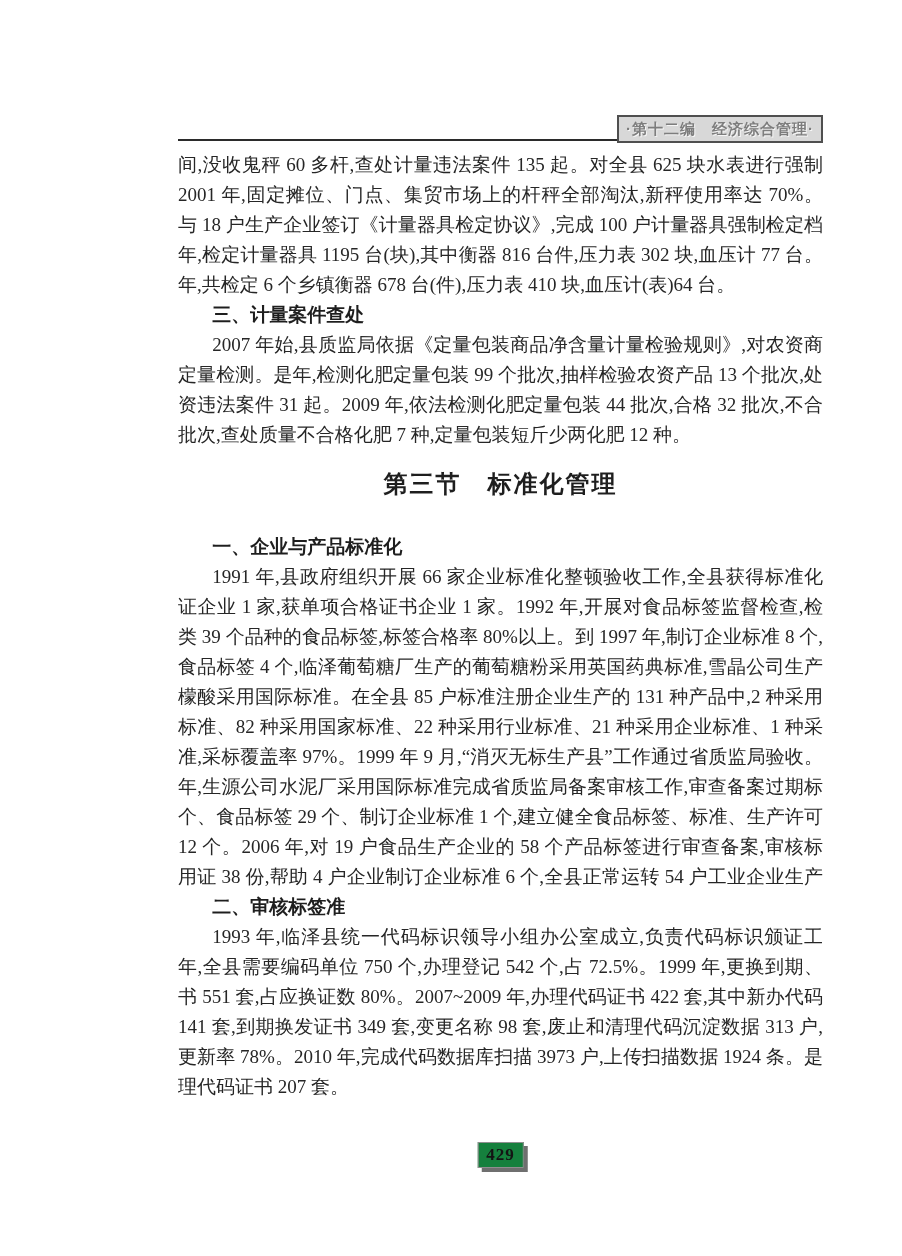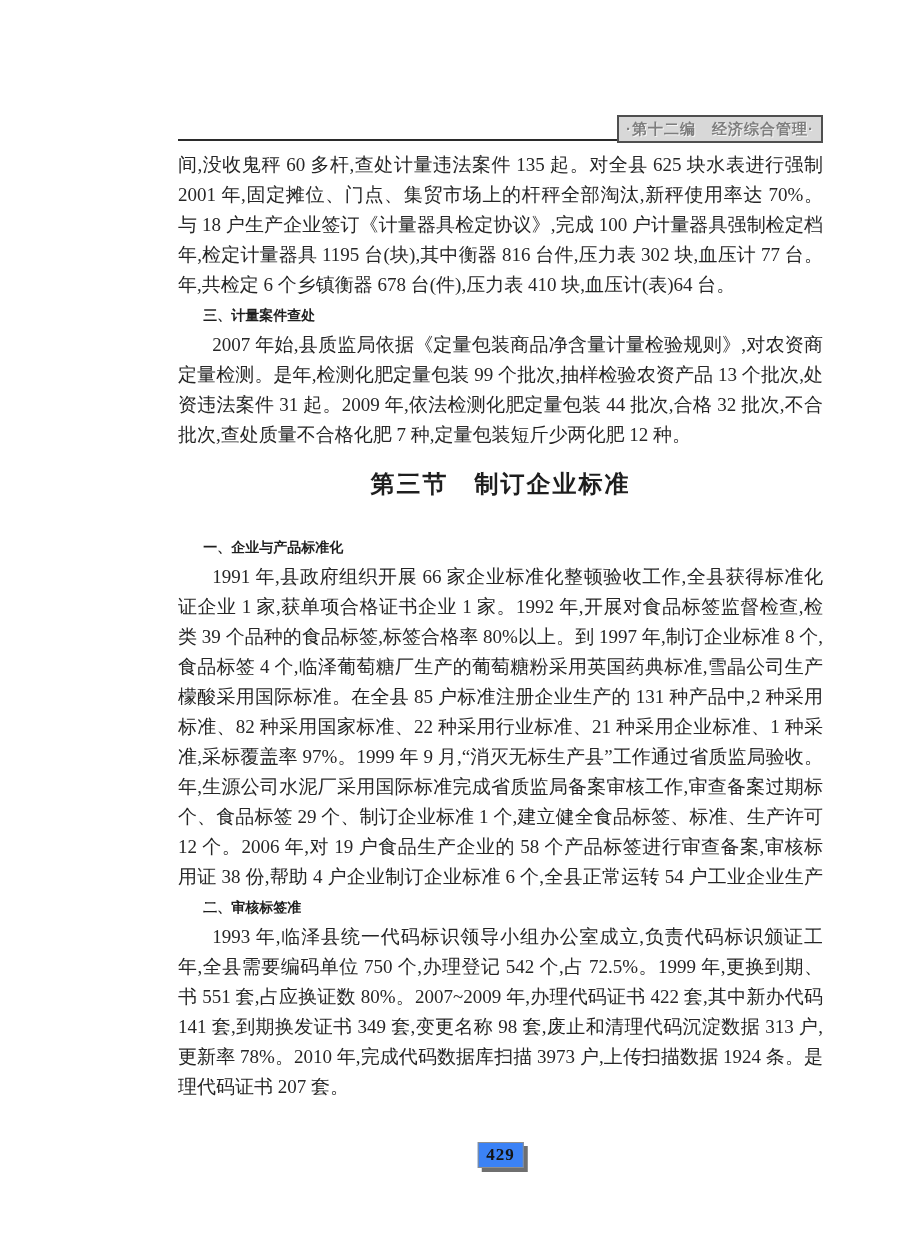--- a/index.html
+++ b/index.html
@@ -28,34 +28,34 @@
   .para{margin:0;}
   .line{
     font-size:19px;line-height:30px;height:30px;overflow:hidden;
     text-align:justify;text-align-last:justify;text-justify:inter-ideograph;
     white-space:normal;
   }
   .line.para-end{text-align-last:left;}
   .line.indent{text-indent:1.8em;}
   .subheading{
     font-family:Liberation Sans, sans-serif;
-    font-weight:bold;font-size:14px;line-height:30px;height:30px;
+    font-weight:bold;font-size:19px;line-height:30px;height:30px;
     text-indent:1.8em;color:#1e1e1e;
   }
   .section-title{
     font-family:"Liberation Sans","DejaVu Sans",sans-serif;
     font-weight:bold;font-size:24px;line-height:36px;
     text-align:center;color:#1e1e1e;
     margin:16px 0 30px 0;letter-spacing:2px;
   }
 
   
   .page-number-badge{
     position:absolute;top:1142px;left:50%;transform:translateX(-50%);
-    background:#3b82f6;border:1px solid #8f8f8f;
+    background:#15803d;border:1px solid #8f8f8f;
     box-shadow:4px 4px 0 #6f6f6f;
     padding:0 8px;height:24px;line-height:24px;
     font-weight:bold;font-size:17px;color:#141414;letter-spacing:1px;
   }
 </style>
 </head>
 <body>
 
 <div class="page">
   <div class="column">
@@ -73,21 +73,21 @@
           <div class="line">年,检定计量器具 1195 台(块),其中衡器 816 台件,压力表 302 块,血压计 77 台。2010</div>
           <div class="line para-end">年,共检定 6 个乡镇衡器 678 台(件),压力表 410 块,血压计(表)64 台。</div>
         </div>
         <div class="subheading">三、计量案件查处</div>
         <div class="para">
           <div class="line indent">2007 年始,县质监局依据《定量包装商品净含量计量检验规则》,对农资商品进行</div>
           <div class="line">定量检测。是年,检测化肥定量包装 99 个批次,抽样检验农资产品 13 个批次,处理农</div>
           <div class="line">资违法案件 31 起。2009 年,依法检测化肥定量包装 44 批次,合格 32 批次,不合格 12</div>
           <div class="line para-end">批次,查处质量不合格化肥 7 种,定量包装短斤少两化肥 12 种。</div>
         </div>
-        <div class="section-title">第三节　制订企业标准</div>
+        <div class="section-title">第三节　标准化管理</div>
         <div class="subheading">一、企业与产品标准化</div>
         <div class="para">
           <div class="line indent">1991 年,县政府组织开展 66 家企业标准化整顿验收工作,全县获得标准化合格</div>
           <div class="line">证企业 1 家,获单项合格证书企业 1 家。1992 年,开展对食品标签监督检查,检查 5 大</div>
           <div class="line">类 39 个品种的食品标签,标签合格率 80%以上。到 1997 年,制订企业标准 8 个,审定</div>
           <div class="line">食品标签 4 个,临泽葡萄糖厂生产的葡萄糖粉采用英国药典标准,雪晶公司生产的柠</div>
           <div class="line">檬酸采用国际标准。在全县 85 户标准注册企业生产的 131 种产品中,2 种采用国际</div>
           <div class="line">标准、82 种采用国家标准、22 种采用行业标准、21 种采用企业标准、1 种采用地方标</div>
           <div class="line">准,采标覆盖率 97%。1999 年 9 月,“消灭无标生产县”工作通过省质监局验收。2004</div>
           <div class="line">年,生源公司水泥厂采用国际标准完成省质监局备案审核工作,审查备案过期标准 5</div>

